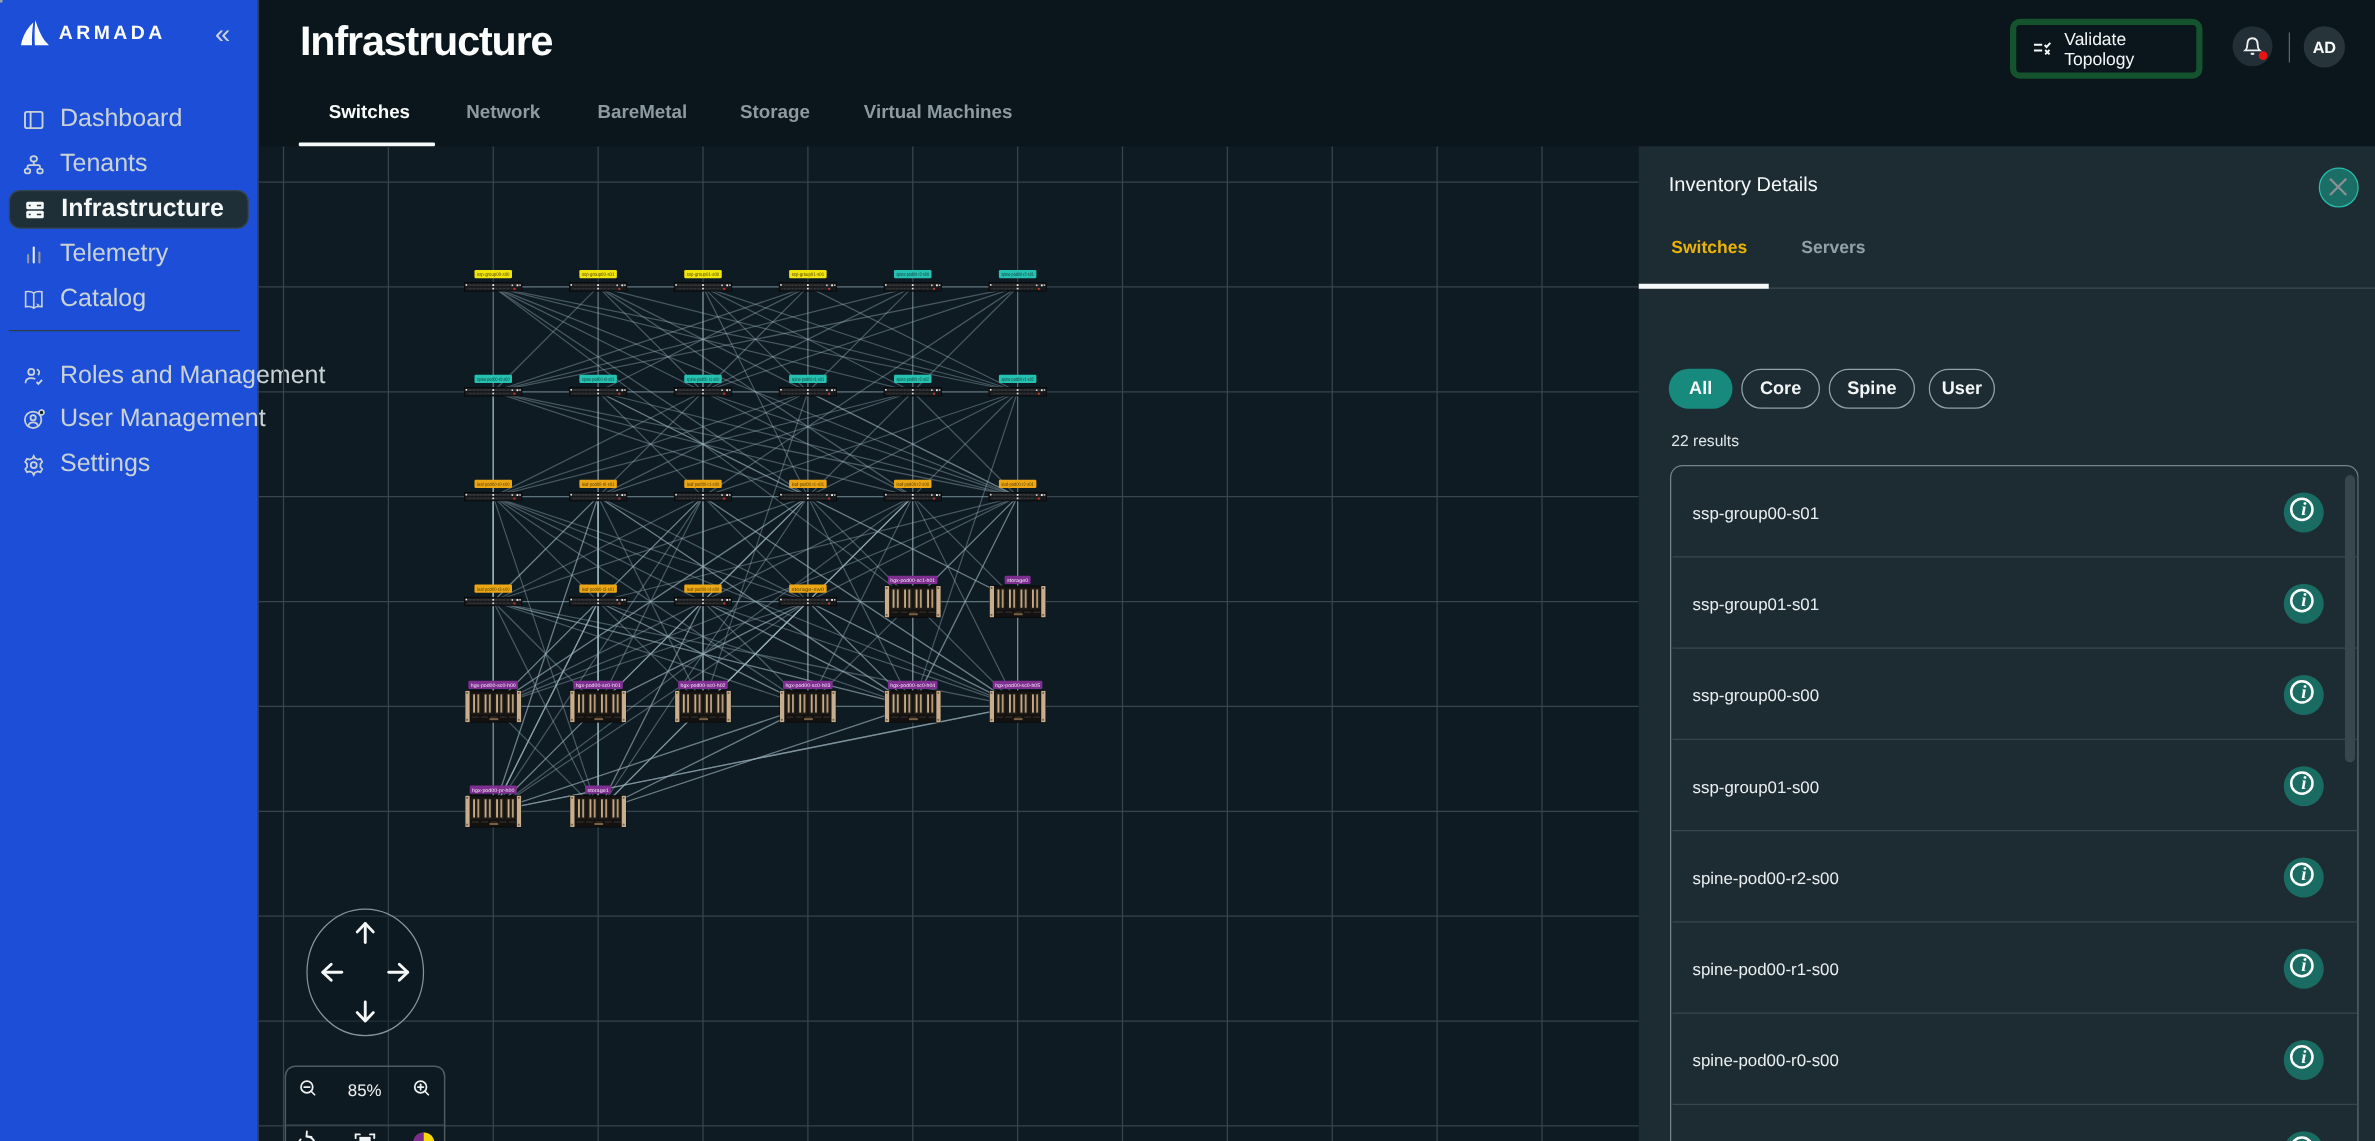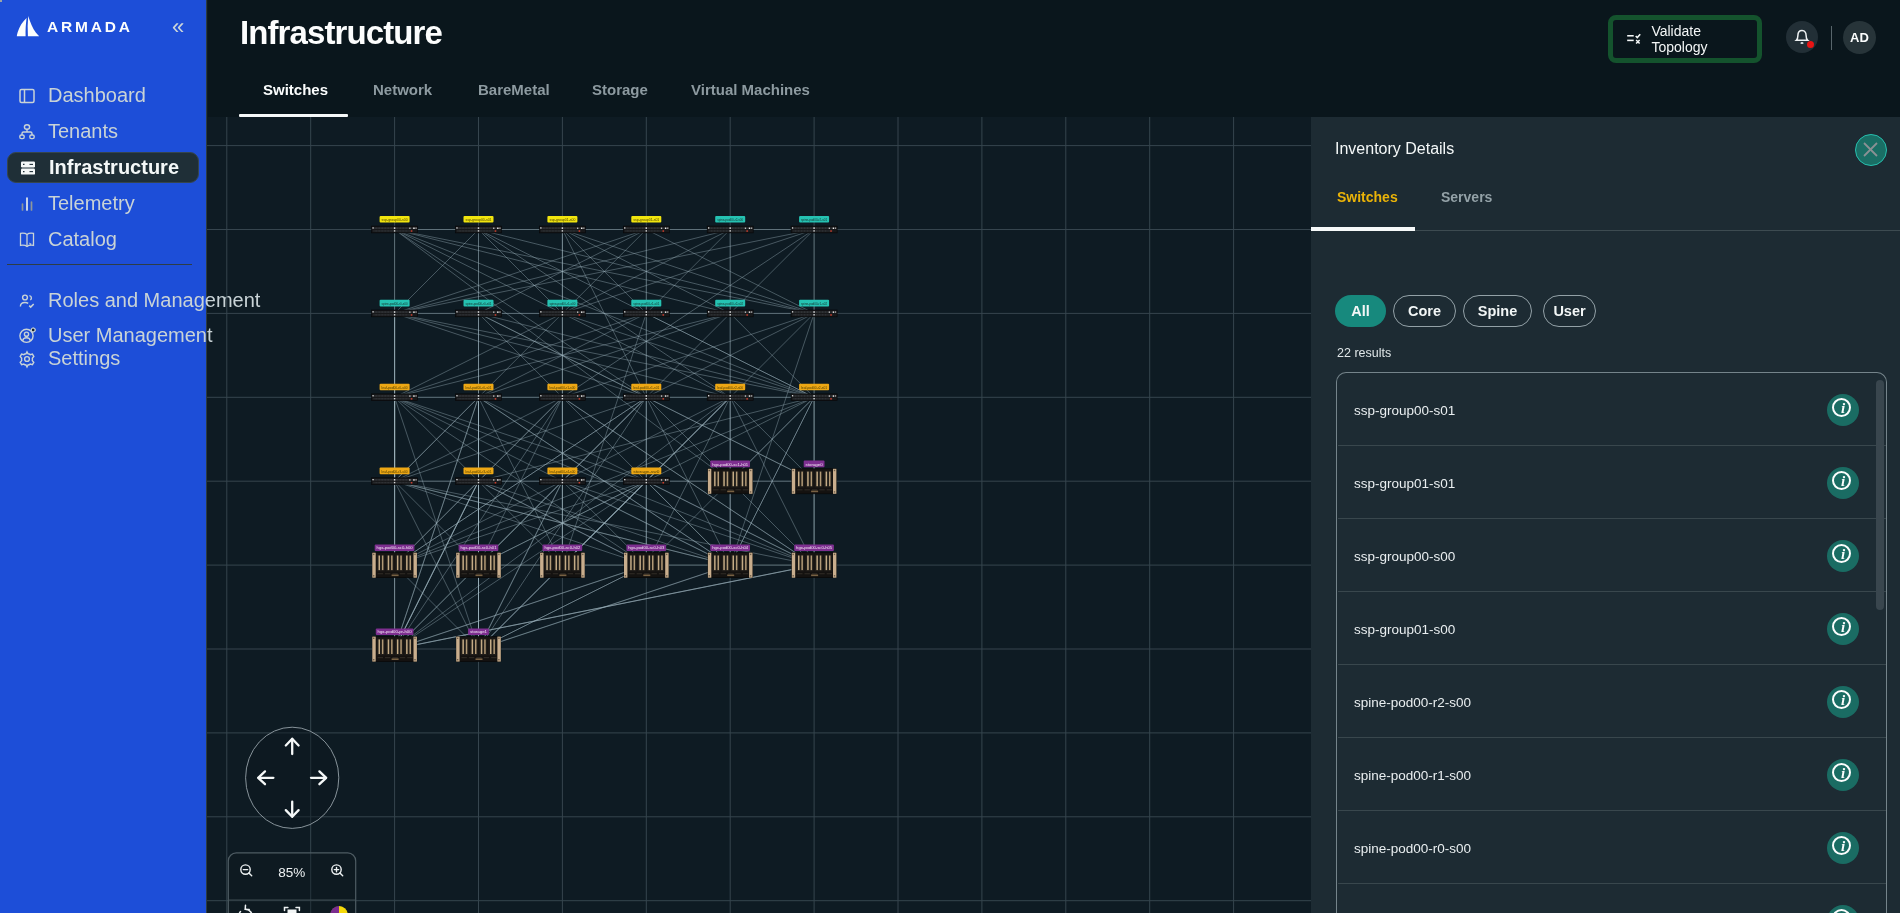--- a/index.html
+++ b/index.html
@@ -125,21 +125,21 @@
 <div class="nav" style="top:320px">
         <svg width="20" height="20" viewBox="0 0 20 20" fill="none" stroke="#c9d3d6" stroke-width="1.4">
           <circle cx="9.5" cy="9.8" r="6.6"></circle>
           <circle cx="9.5" cy="8.2" r="2.1"></circle>
           <path d="M5.6 14.8 Q6.2 11.8 9.5 11.8 Q12.8 11.8 13.4 14.8"></path>
           <circle cx="16.2" cy="4" r="2" fill="#13222a" stroke-width="1.2"></circle>
           <path d="M16.2 1.6 v0.9 M16.2 5.5 v0.9 M13.9 4 h0.9 M17.7 4 h0.9" stroke-width="1"></path>
         </svg>
         <span>User Management</span>
       </div>
-<div class="nav" style="top:343px">
+<div class="nav" style="top:356px">
         <svg width="20" height="20" viewBox="0 0 20 20" fill="none" stroke="#c9d3d6" stroke-width="1.4">
           <circle cx="10" cy="10" r="2.4"></circle>
           <path d="M10 2.8 l1 2 a5.6 5.6 0 0 1 2.2 0.9 l2.2-0.6 l1.4 2.4 l-1.5 1.7 a5.6 5.6 0 0 1 0 2.4 l1.5 1.7 l-1.4 2.4 l-2.2-0.6 a5.6 5.6 0 0 1-2.2 0.9 l-1 2 h-0 l-1-2 a5.6 5.6 0 0 1-2.2-0.9 l-2.2 0.6 l-1.4-2.4 l1.5-1.7 a5.6 5.6 0 0 1 0-2.4 l-1.5-1.7 l1.4-2.4 l2.2 0.6 a5.6 5.6 0 0 1 2.2-0.9 Z"></path>
         </svg>
         <span>Settings</span>
       </div>
 <div id="navdiv"></div>
 </div>
 <div id="header">
 <div id="title">Infrastructure</div>

